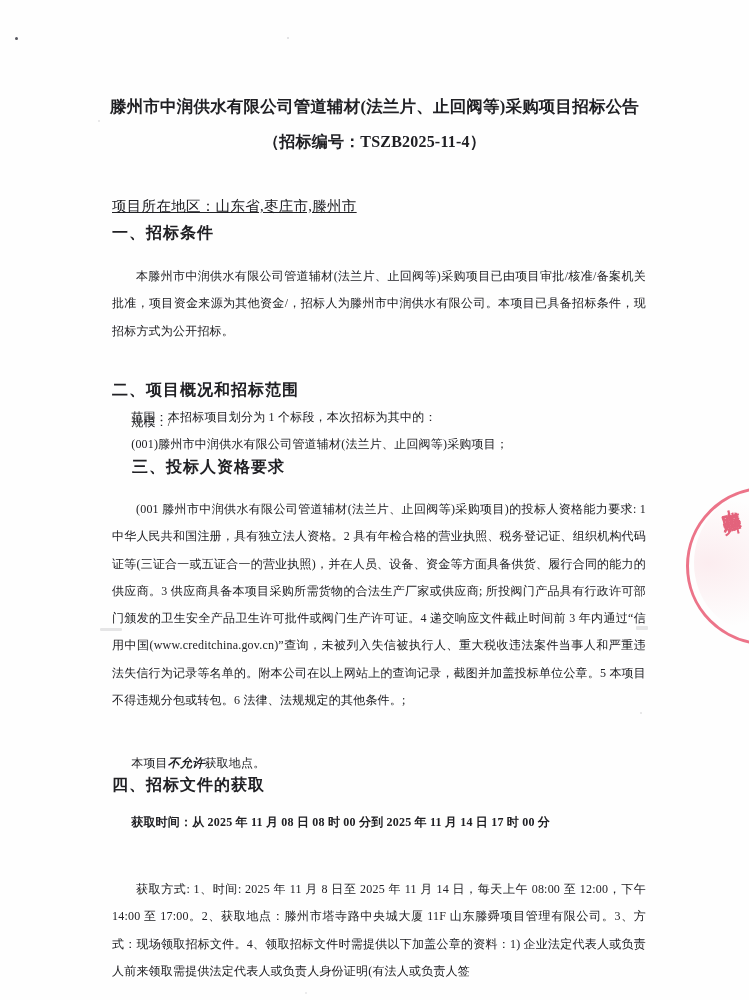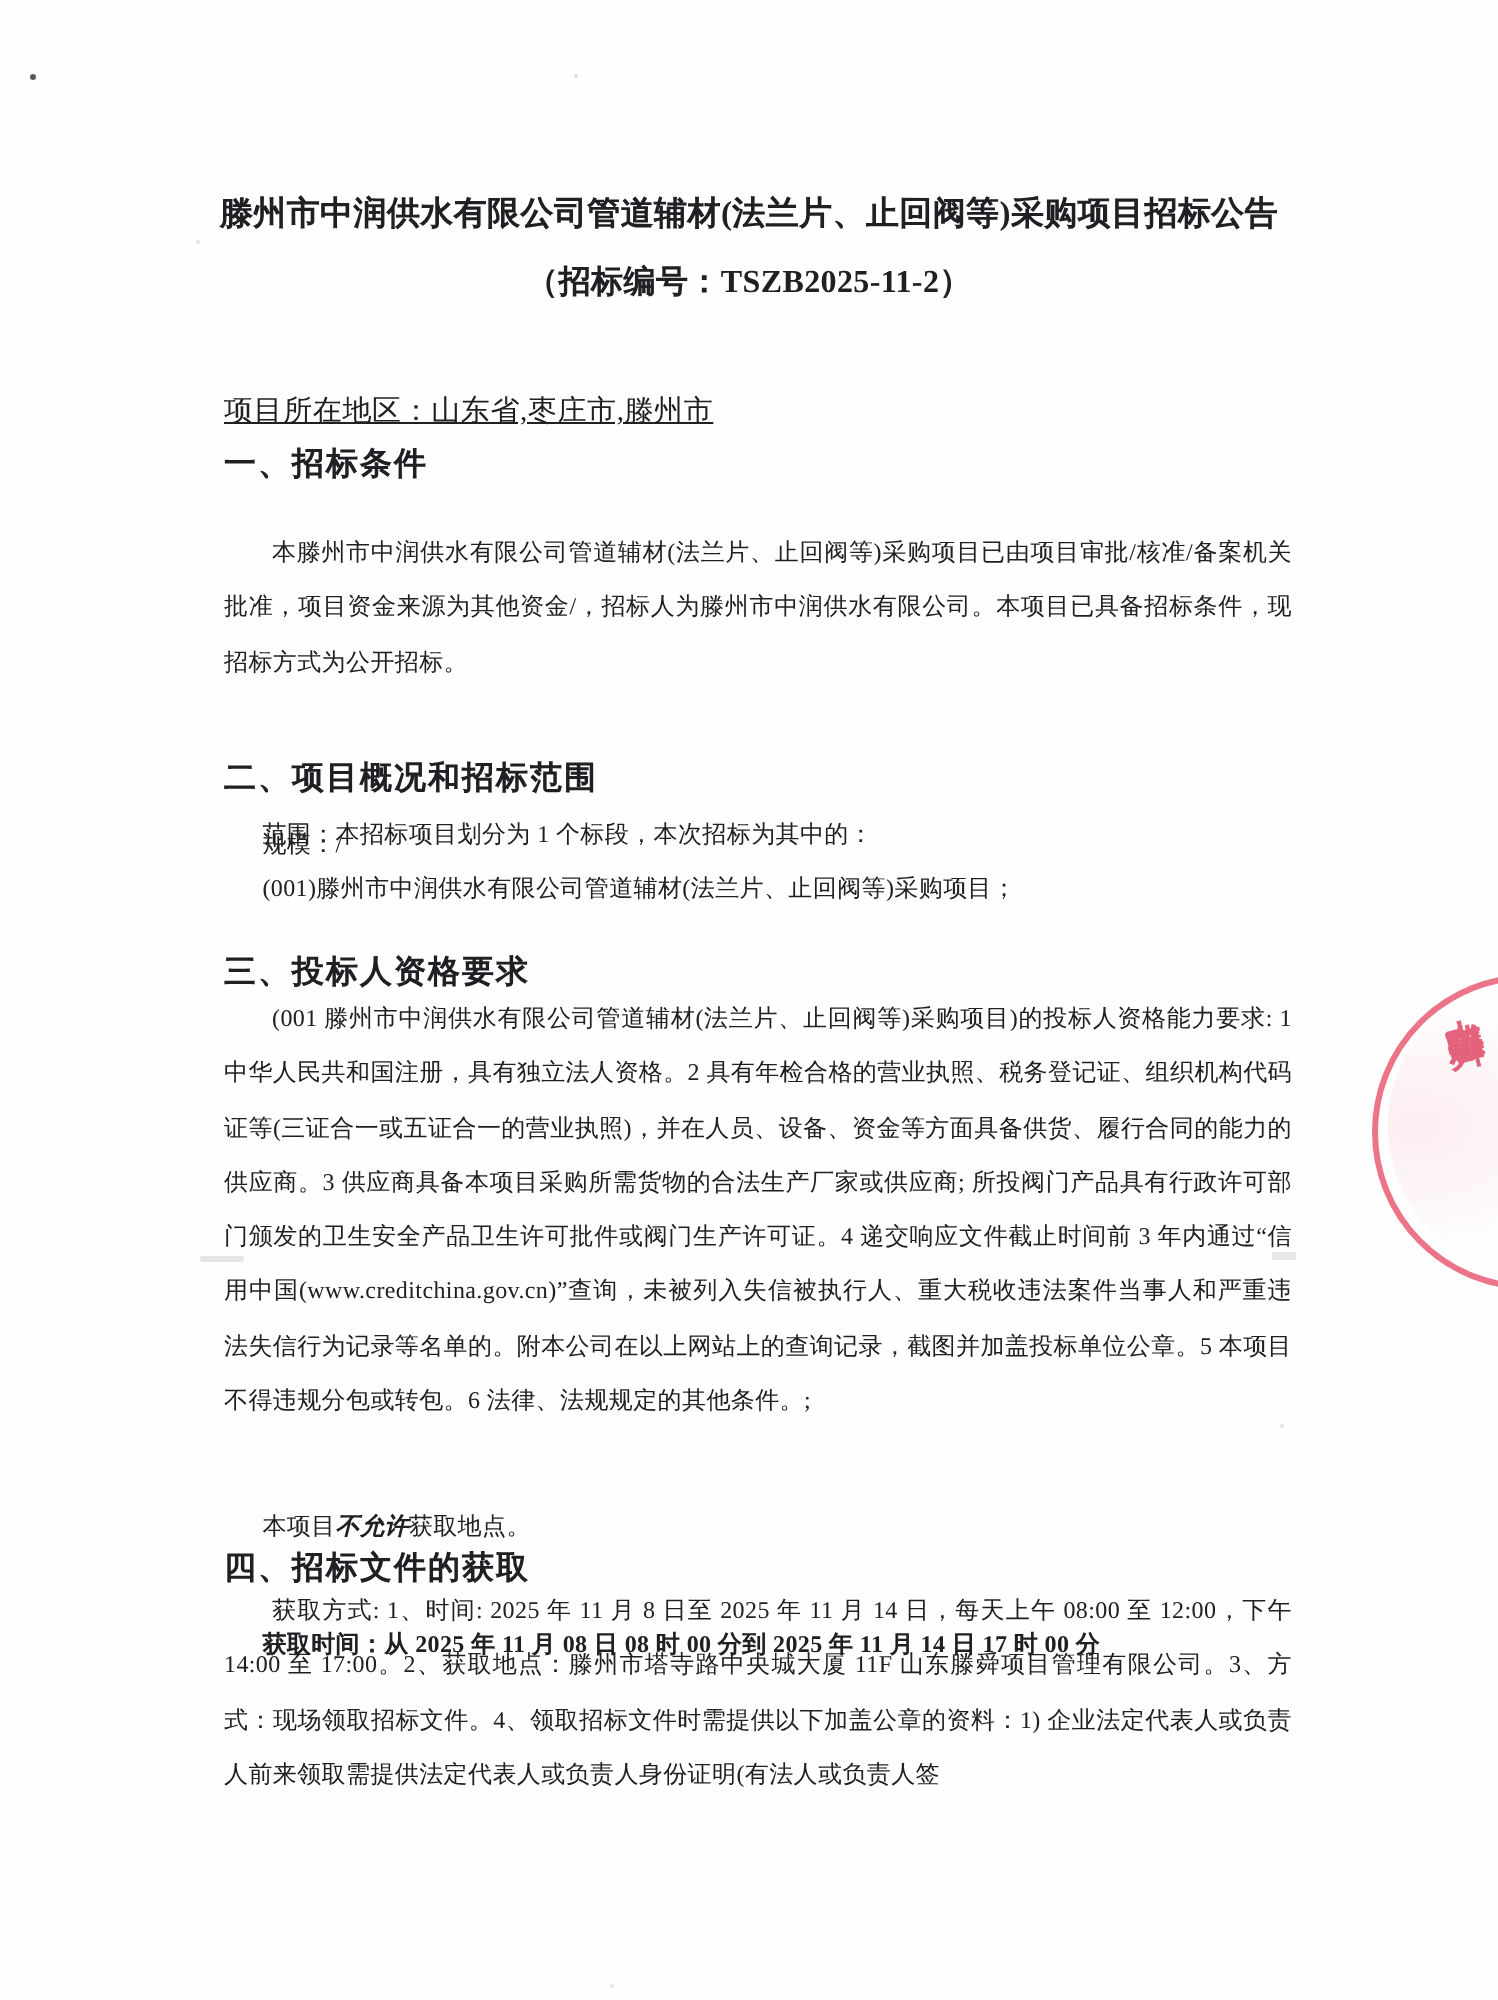--- a/index.html
+++ b/index.html
@@ -126,21 +126,21 @@
     position: absolute;
     left: 112px;
     margin: 0;
     font-weight: 700;
     font-size: 16px;
     line-height: 22px;
     letter-spacing: 1px;
   }
   .h2-1 { top: 222px; }
   .h2-2 { top: 336px; margin-top: 43px; }
-  .h2-3 { top: 476px; }
+  .h2-3 { top: 456px; margin-left: 20px; }
   .h2-4 { top: 774px; }
 
   .para {
     position: absolute;
     left: 112px;
     width: 534px;
     font-size: 12px;
     line-height: 27.3px;
     letter-spacing: .2px;
     text-align: justify;
@@ -149,21 +149,21 @@
   }
   .para.indent1 { text-indent: 1.6em; }
 
   .p-cond   { top: 251px; }
   .p-scale  { top: 365px; margin-top: 44px; }
   .p-scope  { top: 392px; }
   .p-lot    { top: 419px; }
   .p-qual   { top: 484px; width: 534px; }
   .p-union  { top: 738px; }
   .p-time   { top: 797px; font-weight: bold; }
-  .p-method { top: 780px; }
+  .p-method { top: 864px; }
 
   .em-italic {
     font-style: italic;
     font-weight: 700;
   }
 
   
   .doc { color: #202024; }
 </style>
 </head>
@@ -176,21 +176,21 @@
   <span class="speck s3"></span>
   <span class="speck s4"></span>
   <span class="speck s5"></span>
   <span class="speck s6"></span>
   <span class="speck s7"></span>
 
   <div class="doc">
 
     <h1 class="title title-1">滕州市中润供水有限公司管道辅材(法兰片、止回阀等)采购项目招标公告</h1>
 
-    <div class="title title-2">（招标编号：TSZB2025-11-2）</div>
+    <div class="title title-2">（招标编号：TSZB2025-11-4）</div>
 
     <div class="region">项目所在地区：山东省,枣庄市,滕州市</div>
 
     <h2 class="h2 h2-1">一、招标条件</h2>
     <p class="para p-cond">本滕州市中润供水有限公司管道辅材(法兰片、止回阀等)采购项目已由项目审批/核准/备案机关批准，项目资金来源为其他资金/，招标人为滕州市中润供水有限公司。本项目已具备招标条件，现招标方式为公开招标。</p>
 
     <h2 class="h2 h2-2">二、项目概况和招标范围</h2>
     <p class="para p-scale indent1">规模：/</p>
     <p class="para p-scope indent1">范围：本招标项目划分为 1 个标段，本次招标为其中的：</p>
     <p class="para p-lot indent1">(001)滕州市中润供水有限公司管道辅材(法兰片、止回阀等)采购项目；</p>

